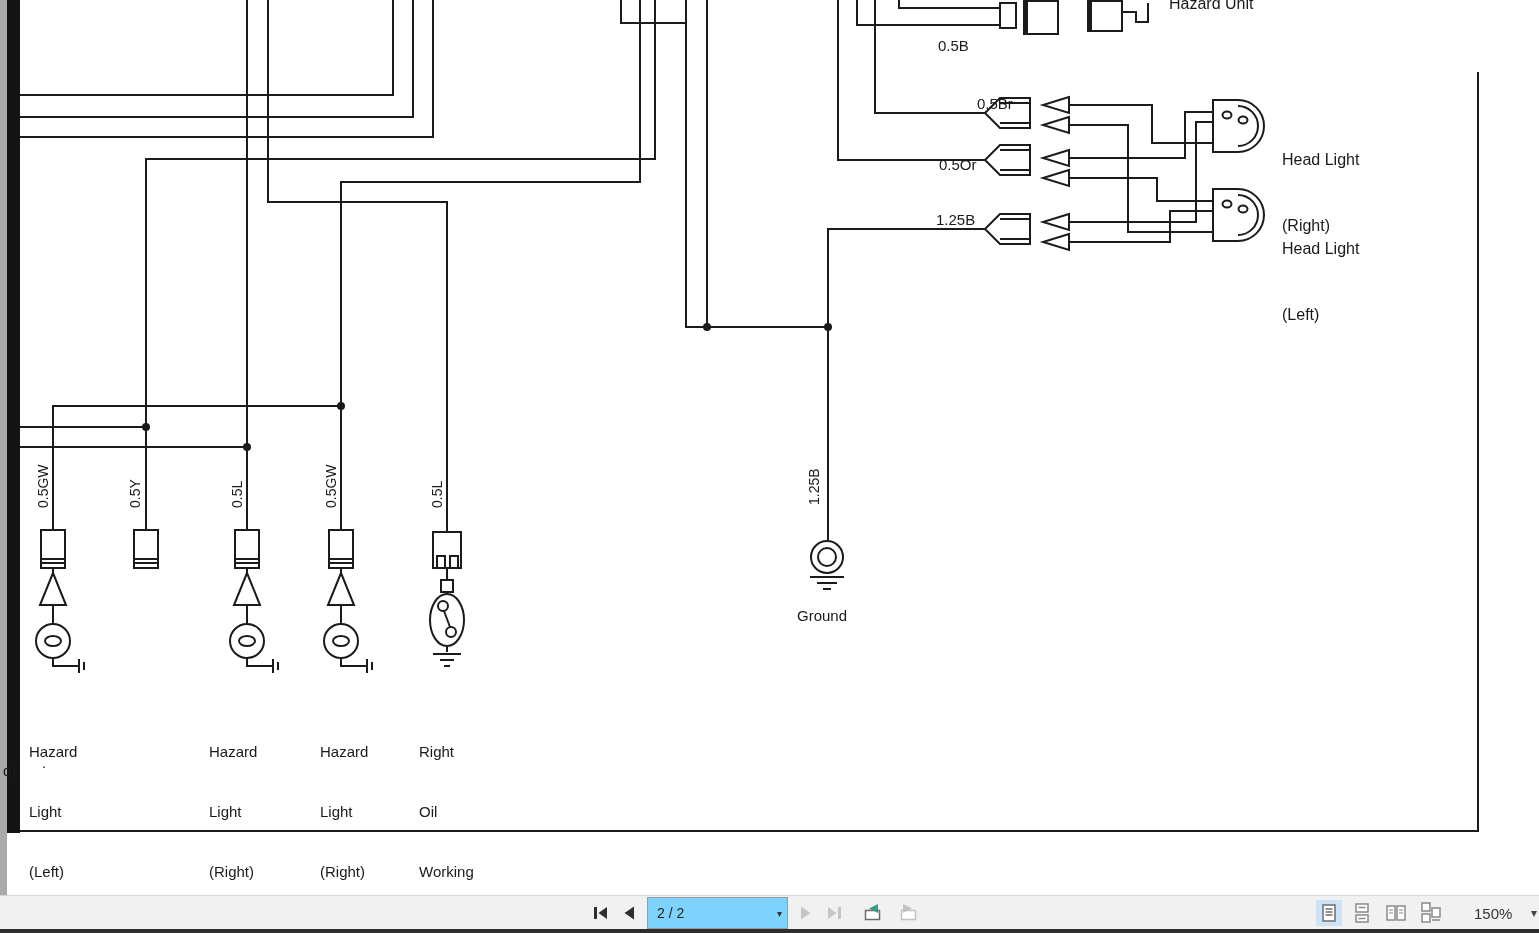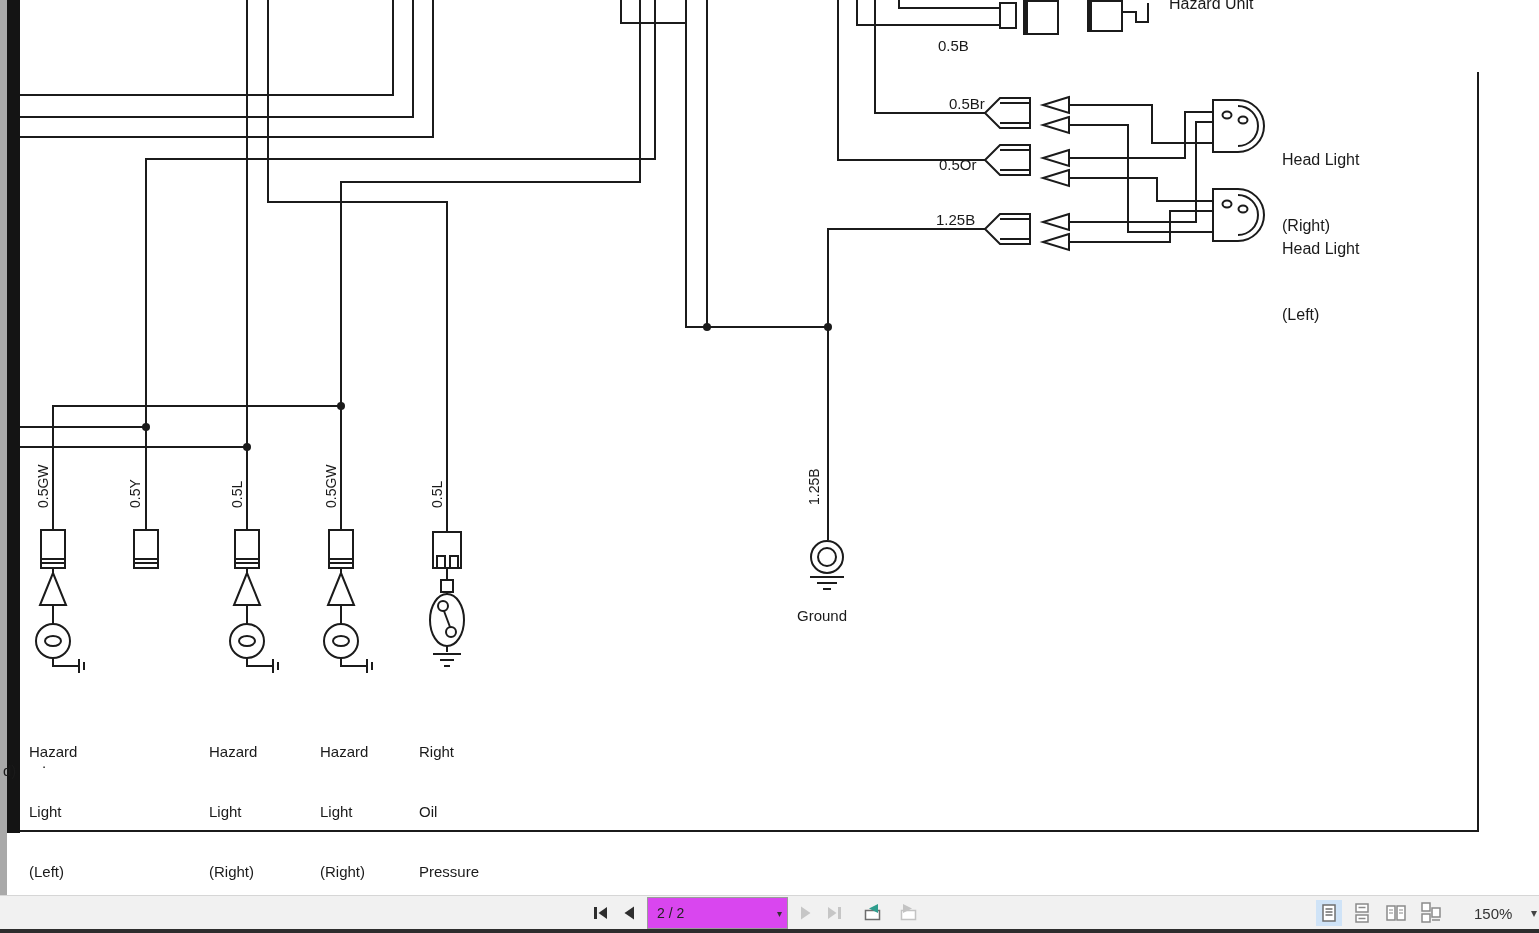--- a/index.html
+++ b/index.html
@@ -12,21 +12,21 @@
   .lbl { position:absolute; font-size:15px; line-height:20px; color:#1a1a1a; white-space:pre; }
   .lbl16 { font-size:16px; line-height:22px; }
   .lbl span { display:block; }
   .vlabel { position:absolute; font-size:14px; line-height:16px; color:#1a1a1a;
             transform:rotate(-90deg); transform-origin:0 0; white-space:pre; }
   .toolbar { position:relative; width:1539px; height:38px; background:#f1f1f1;
              border-top:1px solid #d6d6d6; }
   .toolbar .darkedge { position:absolute; left:0; bottom:0; width:100%; height:4px; background:#2d2d2d; }
   .navcluster { position:absolute; left:590px; top:0; height:34px; display:flex; align-items:center; gap:9px; }
   .tbtn { border:none; background:transparent; padding:2px; cursor:pointer; display:flex; align-items:center; }
-  .pagebox { width:141px; height:32px; background:#d946ef; border:1px solid #9b9b9b;
+  .pagebox { width:141px; height:32px; background:#7dd3fc; border:1px solid #9b9b9b;
              display:flex; align-items:center; font-size:14px; color:#222; padding:0 5px 0 9px; }
   .pagebox .num { flex:1; text-align:left; }
   .pagebox .caret { font-size:10px; color:#333; }
   .rightcluster { position:absolute; left:1316px; top:0; height:34px; display:flex; align-items:center; gap:7px; }
   .viewbtn { border:none; background:transparent; padding:2px; display:flex; cursor:pointer; }
   .viewbtn.sel { background:#cfe3f7; }
   .zoomlabel { font-size:15px; color:#333; margin-left:22px; }
   .edgecaret { position:absolute; left:1531px; top:10px; font-size:12px; color:#444; }
 </style>
 </head>
@@ -184,21 +184,21 @@
   </svg>
 
   <div class="vlabel" style="left:35px;  top:508px;">0.5GW</div>
   <div class="vlabel" style="left:127px; top:508px;">0.5Y</div>
   <div class="vlabel" style="left:229px; top:508px;">0.5L</div>
   <div class="vlabel" style="left:323px; top:508px;">0.5GW</div>
   <div class="vlabel" style="left:429px; top:508px;">0.5L</div>
   <div class="vlabel" style="left:806px; top:505px;">1.25B</div>
 
   <div class="lbl" style="left:938px; top:4px;margin-top:32px;">0.5B</div>
-  <div class="lbl" style="left:949px; top:94px;">0.5Br</div>
+  <div class="lbl" style="left:977px; top:94px;">0.5Br</div>
   <div class="lbl" style="left:939px; top:155px;">0.5Or</div>
   <div class="lbl" style="left:936px; top:210px;">1.25B</div>
 
   <div class="lbl lbl16" style="left:1169px; top:-7px;">Hazard Unit</div>
   <div class="lbl lbl16" style="left:1282px; top:105px;">
     <span>Head Light</span>
     <span>(Right)</span>
   </div>
   <div class="lbl lbl16" style="left:1282px; top:194px;">
     <span>Head Light</span>
@@ -218,21 +218,21 @@
     
   </div>
   <div class="lbl" style="left:320px; top:702px;">
     <span>Hazard</span>
     <span>Light</span>
     <span>(Right)</span>
   </div>
   <div class="lbl" style="left:419px; top:702px;">
     <span>Right</span>
     <span>Oil</span>
-    <span>Pressure</span>
+    <span>Working</span>
     
   </div>
   <div class="lbl" style="left:3px; top:761px; z-index:5;">d)</div>
   <div class="lbl" style="left:42px; top:753px;">.</div>
 </div>
 
 <div class="toolbar">
   <div class="navcluster">
     <button class="tbtn">
       <svg width="17" height="16" viewBox="0 0 17 16">

